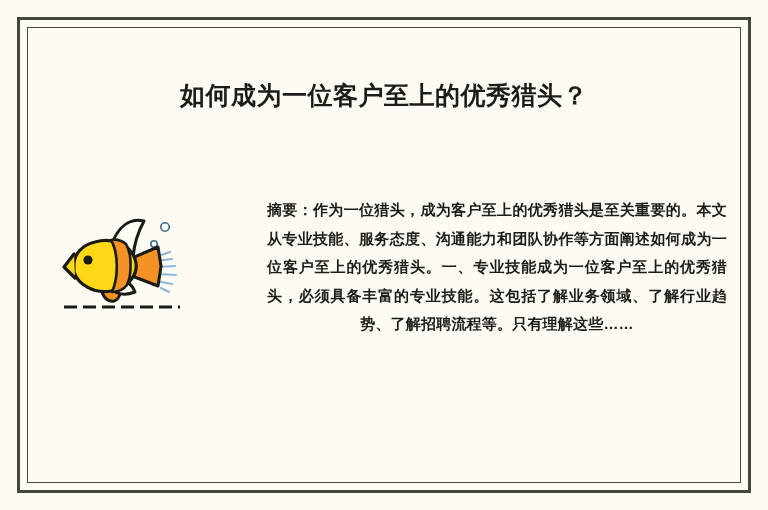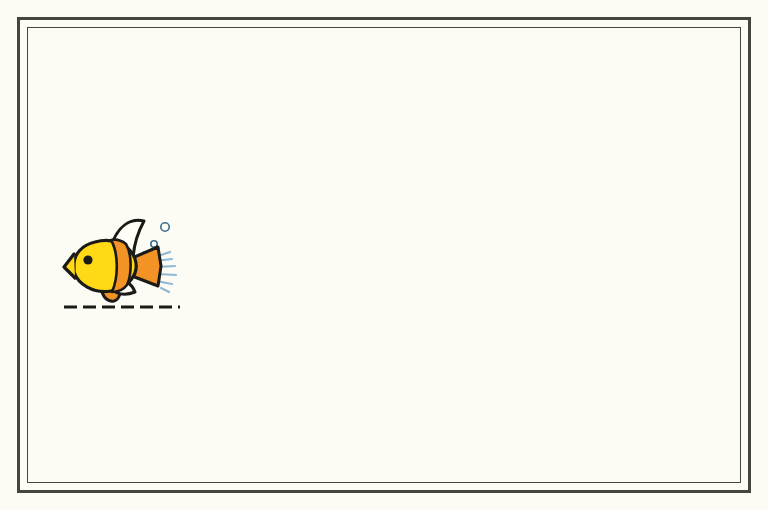--- a/index.html
+++ b/index.html
@@ -94,20 +94,21 @@
   }
 </style>
 </head>
 <body>
 
 <div id="page">
 
   <div class="frame-outer"></div>
   <div class="frame-inner"></div>
 
+  <div class="title">如何成为一位客户至上的优秀猎头？</div>
 
   <div class="content">
 
     <div class="illustration">
       <svg width="130" height="100" viewBox="0 0 130 100" xmlns="http://www.w3.org/2000/svg">
 
         <g stroke="#8fb8d6" stroke-width="2.2" stroke-linecap="round" fill="none">
           <path d="M93 47 L110 45"></path>
           <path d="M95 53 L113 52"></path>
           <path d="M96 60 L114 61"></path>
@@ -139,15 +140,16 @@
                  C70 60 70 40 64 30 C59 26 54 25 49 26 Z" fill="#f39325" stroke="#1a1a17" stroke-width="2.6" stroke-linejoin="round"></path>
 
         <circle cx="26" cy="46" r="4.6" fill="#1a1a17"></circle>
 
         <g stroke="#1a1a17" stroke-width="3" stroke-linecap="butt">
           <path d="M2 93 L118 93" stroke-dasharray="13 6"></path>
         </g>
       </svg>
     </div>
 
+    <div class="summary">摘要：作为一位猎头，成为客户至上的优秀猎头是至关重要的。本文从专业技能、服务态度、沟通能力和团队协作等方面阐述如何成为一位客户至上的优秀猎头。一、专业技能成为一位客户至上的优秀猎头，必须具备丰富的专业技能。这包括了解业务领域、了解行业趋势、了解招聘流程等。只有理解这些……</div>
 
   </div>
 </div>
 
 </body></html>

